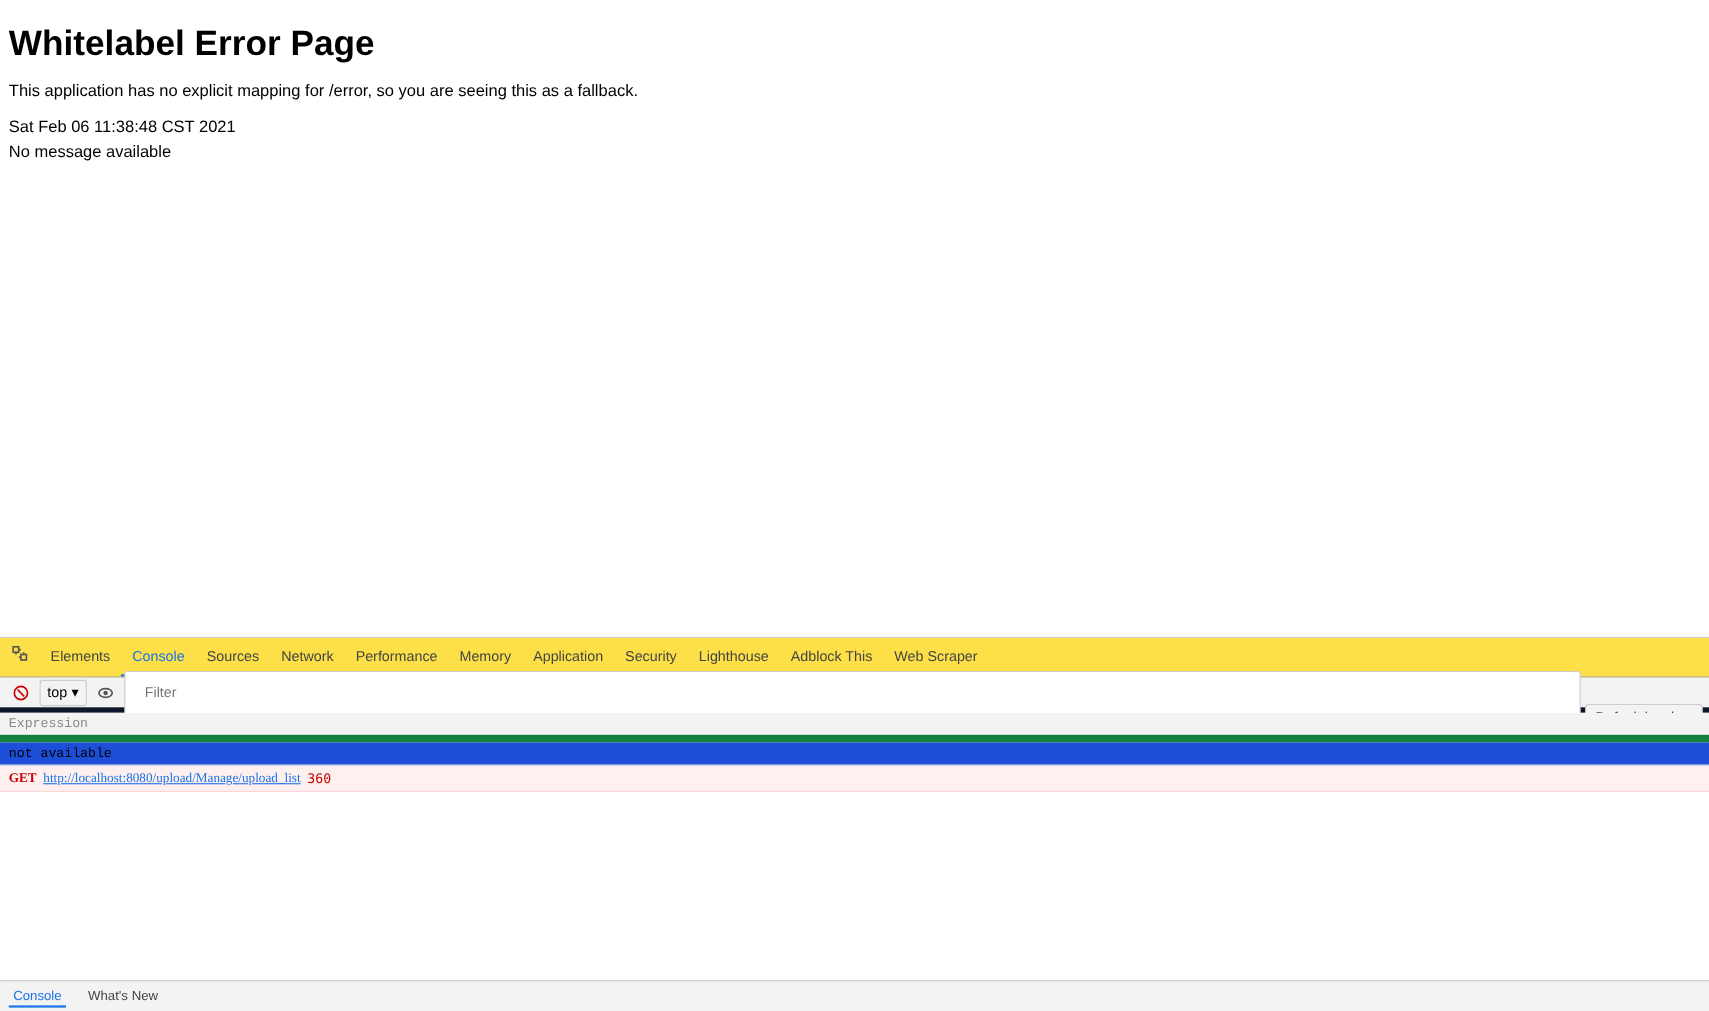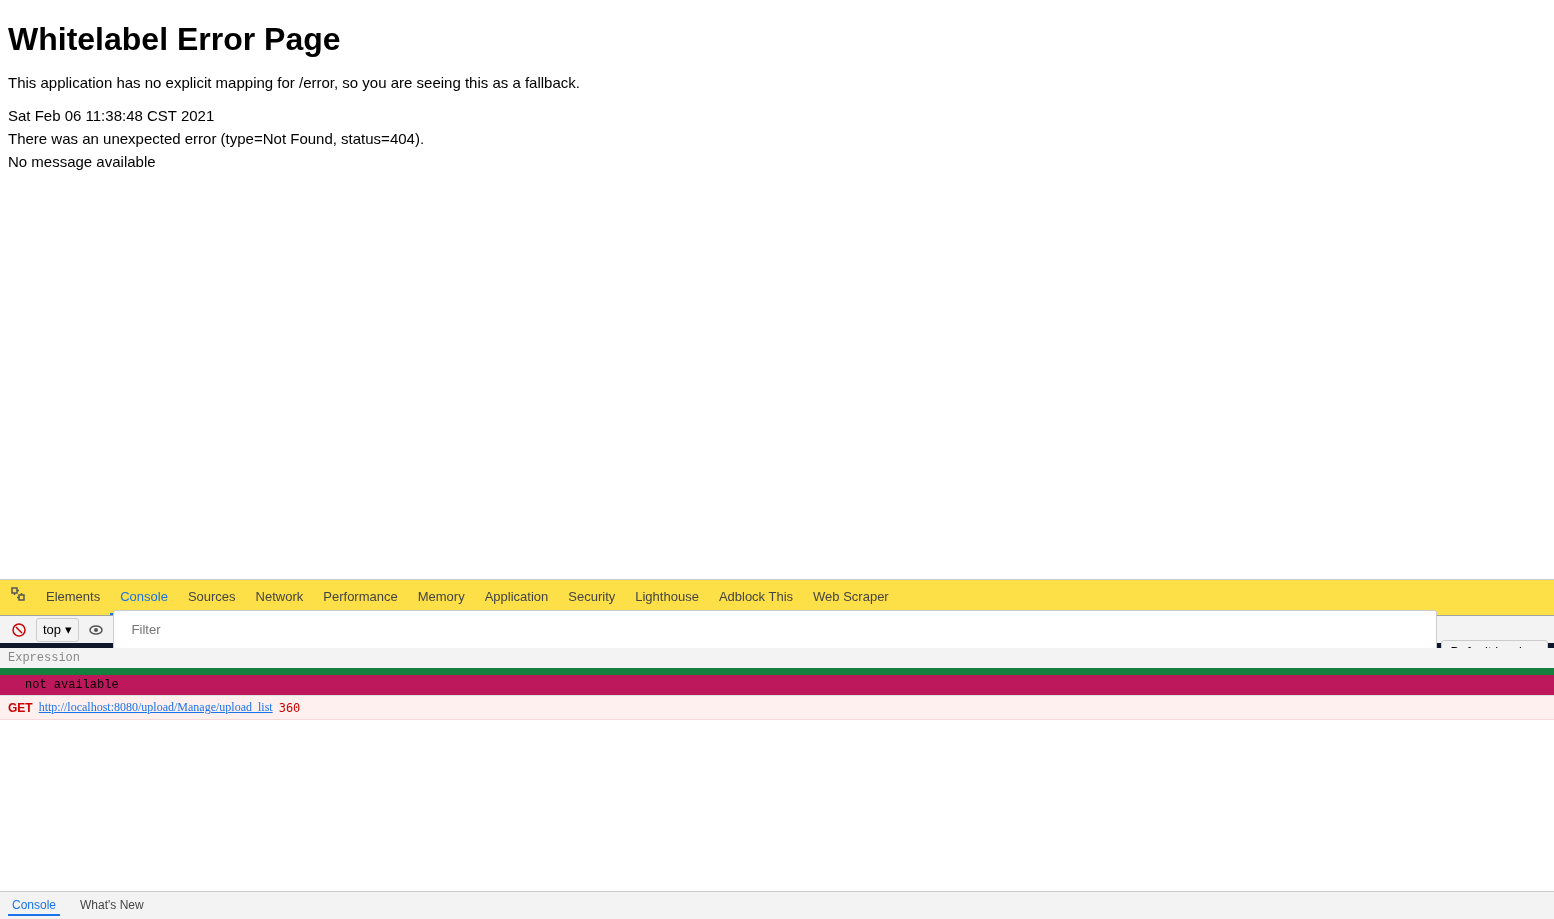--- a/index.html
+++ b/index.html
@@ -183,41 +183,41 @@
 
     .console-expression-row {
       padding: 3px 8px;
       background: #f3f3f3;
       border-bottom: 7px solid #15803d;
       color: #888;
       font-size: 12px;
     }
 
     .console-not-available-row {
-      padding: 3px 25px;
-      background: #be185d;
+      padding: 3px 8px;
+      background: #1d4ed8;
       border-bottom: 1px solid #e0e0e0;
       color: #000;
       font-size: 12px;
     }
 
     .console-error-row {
       display: flex;
       align-items: center;
       padding: 4px 8px;
       background: #fff0f0;
       border-bottom: 1px solid #f8d7da;
       font-size: 12px;
       gap: 6px;
     }
 
     .console-error-get {
       color: #c00;
       font-weight: bold;
-      font-family: Liberation Sans, sans-serif;
+      font-family: Liberation Serif, serif;
     }
 
     .console-error-url {
       color: #1a73e8;
       text-decoration: underline;
       font-family: Liberation Serif, serif;
     }
 
     .console-error-status {
       color: #c00;
@@ -254,21 +254,20 @@
       height: 16px;
     }
   </style>
 </head>
 <body>
 
 <div class="page-content">
   <h1 class="error-title">Whitelabel Error Page</h1>
   <p class="error-subtitle">This application has no explicit mapping for /error, so you are seeing this as a fallback.</p>
   <p class="error-timestamp">Sat Feb 06 11:38:48 CST 2021</p>
-  <p class="error-type">There was an unexpected error (type=Not Found, status=404).</p>
   <p class="error-message">No message available</p>
 </div>
 
 <div class="devtools">
 
   <div class="devtools-topbar">
 
     <button class="devtools-icon-btn" title="Inspect element">
       <svg class="icon-svg" viewBox="0 0 16 16" fill="none">
         <rect x="2" y="2" width="5" height="5" stroke="#555" stroke-width="1.5" fill="none"></rect>

